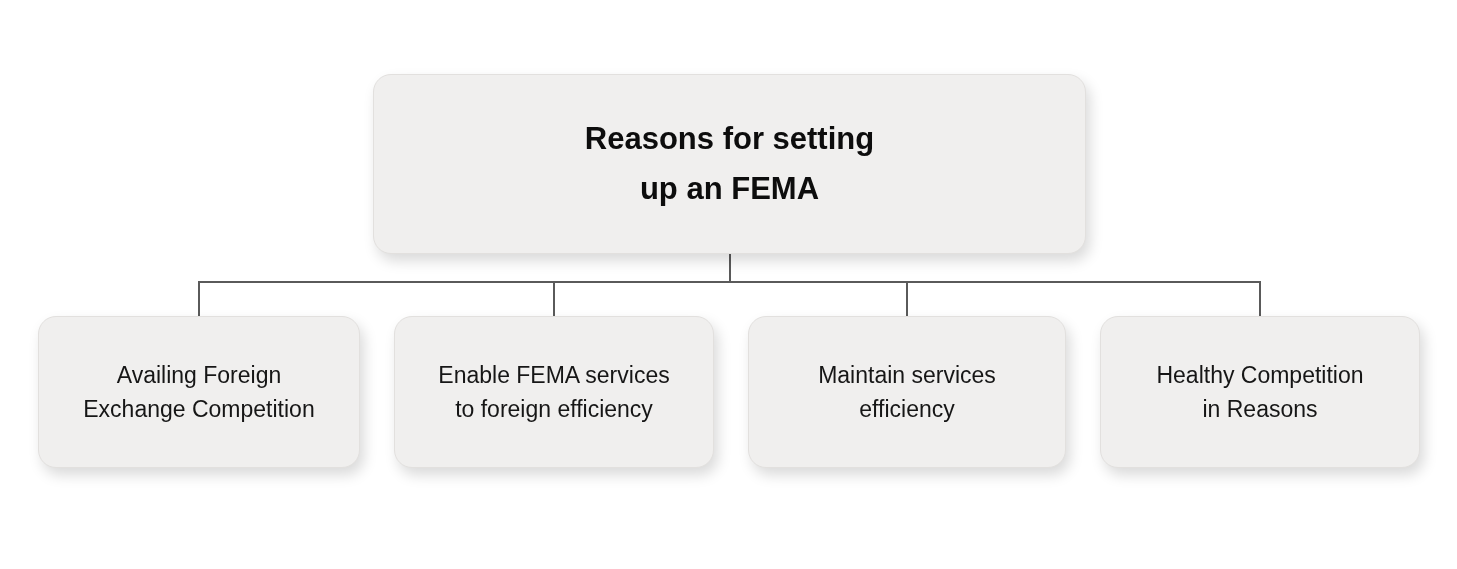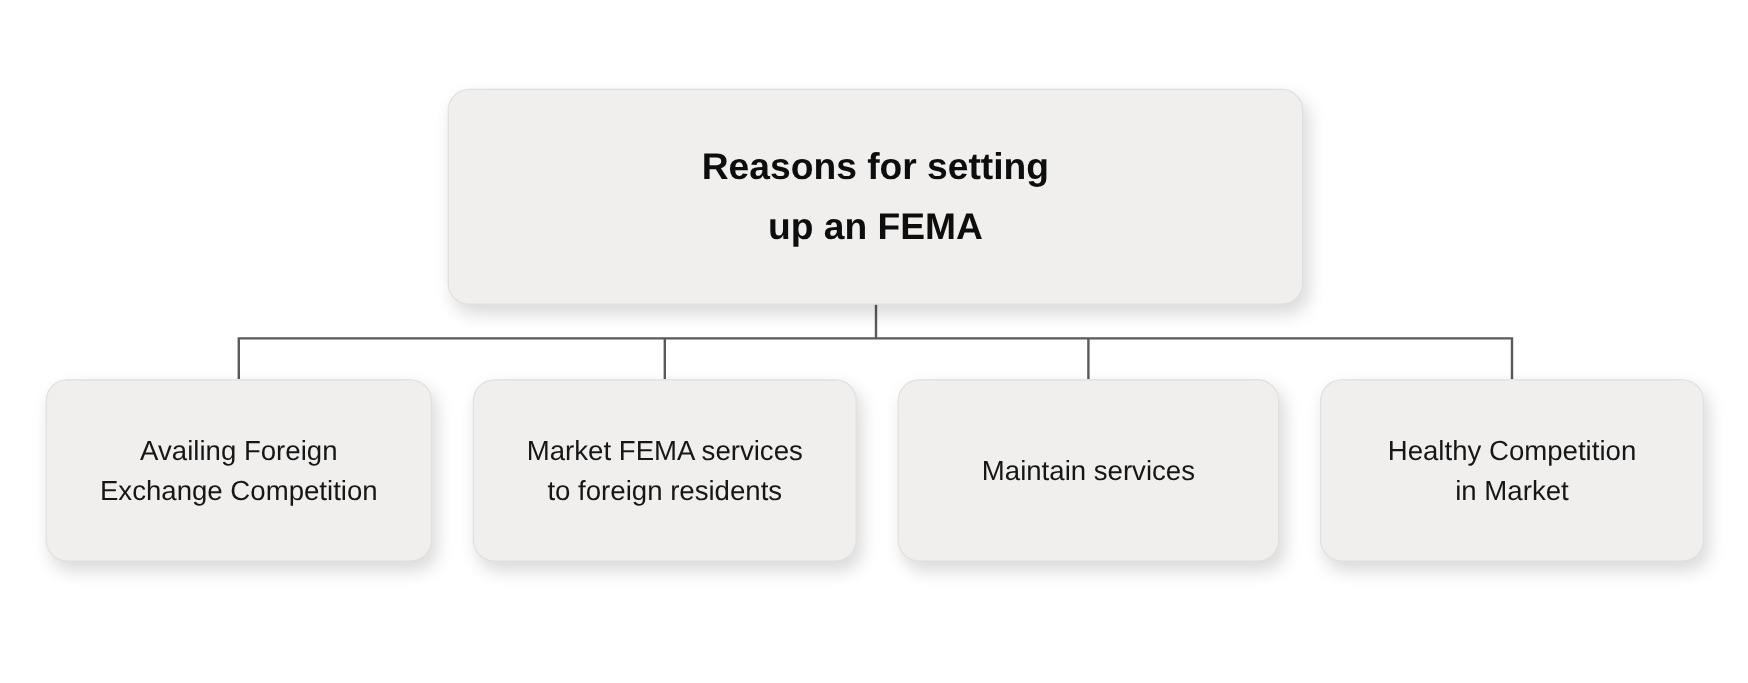--- a/index.html
+++ b/index.html
@@ -81,31 +81,32 @@
 
   <div class="node node-child node-child-1">
     <div>
       <span class="node-label">Availing Foreign</span>
       <span class="node-label">Exchange Competition</span>
     </div>
   </div>
 
   <div class="node node-child node-child-2">
     <div>
-      <span class="node-label">Market FEMA services</span>
-      <span class="node-label">to foreign residents</span>
+      <span class="node-label">Enable FEMA services</span>
+      <span class="node-label">to foreign efficiency</span>
     </div>
   </div>
 
   <div class="node node-child node-child-3">
     <div>
       <span class="node-label">Maintain services</span>
+      <span class="node-label">efficiency</span>
     </div>
   </div>
 
   <div class="node node-child node-child-4">
     <div>
       <span class="node-label">Healthy Competition</span>
-      <span class="node-label">in Market</span>
+      <span class="node-label">in Reasons</span>
     </div>
   </div>
 
 </div>
 
 </body></html>

